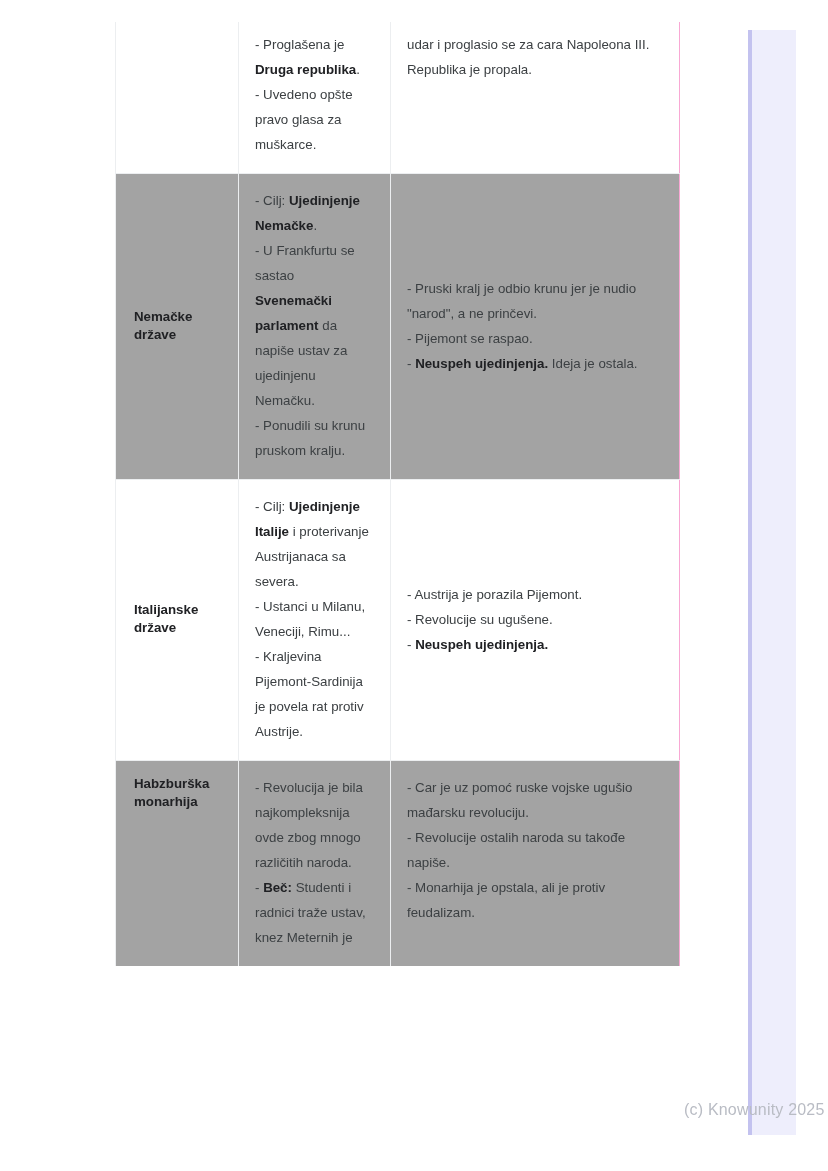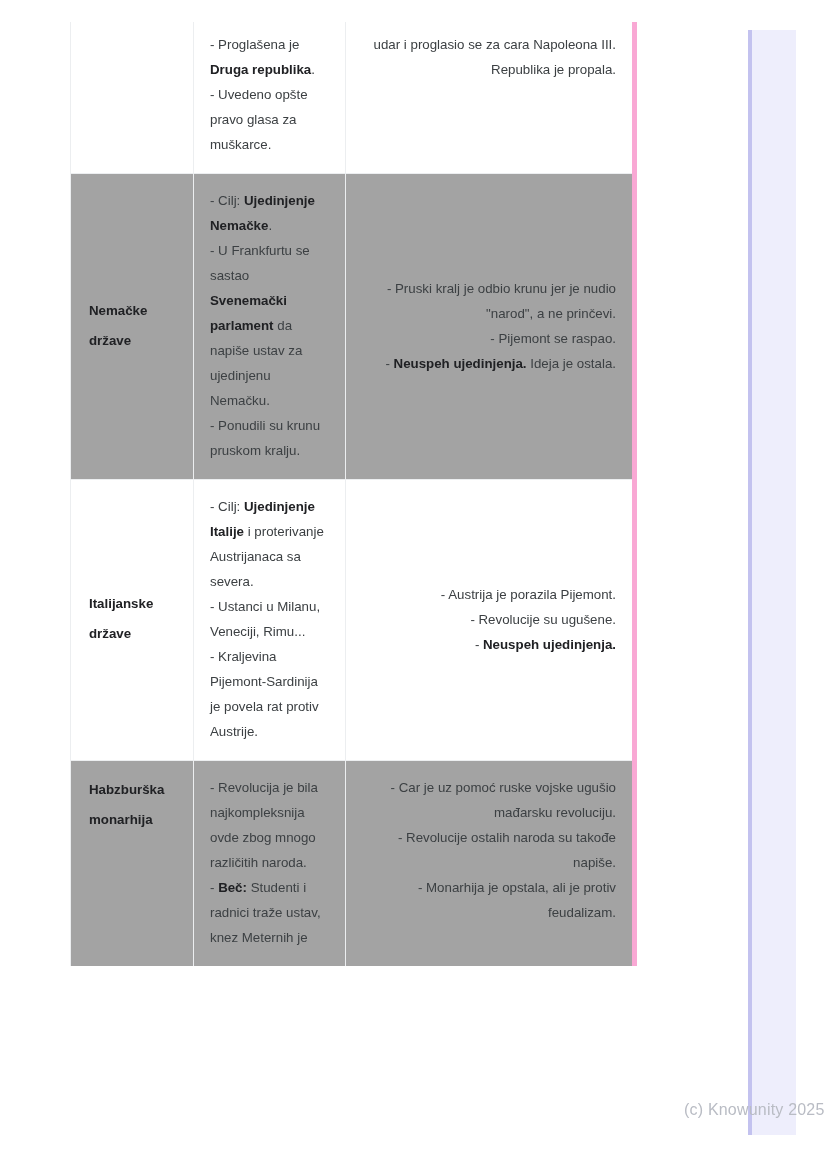--- a/index.html
+++ b/index.html
@@ -42,44 +42,45 @@
   #table-wrap {
     position: absolute;
     left: 70px;
     top: 22px;
     width: 564px;
   }
   table.cmp {
     border-collapse: collapse;
     width: 564px;
     table-layout: fixed;
+    margin-left: 45px;
   }
   table.cmp td {
     vertical-align: middle;
     border-right: 1px solid #eceef0;
     border-bottom: 1px solid #eceef0;
     padding: 14px 16px 16px 16px;
     font-size: 13.3px;
     line-height: 25px;
     color: #3c4043;
     word-wrap: break-word;
     hyphens: none;
   }
   table.cmp tr:first-child td { border-top: none; }
   table.cmp td.first-col {
     border-left: 1px solid #eceef0;
     width: 123px;
     font-weight: bold;
     color: #202124;
-    line-height: 30px;
+    line-height: 18px;
     padding-left: 18px;
     padding-right: 10px;
   }
   table.cmp td.mid-col { width: 152px; }
-  table.cmp td.last-col { width: 289px; border-right: 5px solid #f9a8d4; text-align: right; }
+  table.cmp td.last-col { width: 289px; border-right: 1px solid #f9a8d4; }
 
   
   tr.row-clip td { vertical-align: top; padding-top: 10px; }
   tr.row-clip td.first-col { border-top: none; }
 
   
   tr.shaded td { background: #a3a3a3; }
 
   
   tr.row-last td { vertical-align: top; border-bottom: none; }

